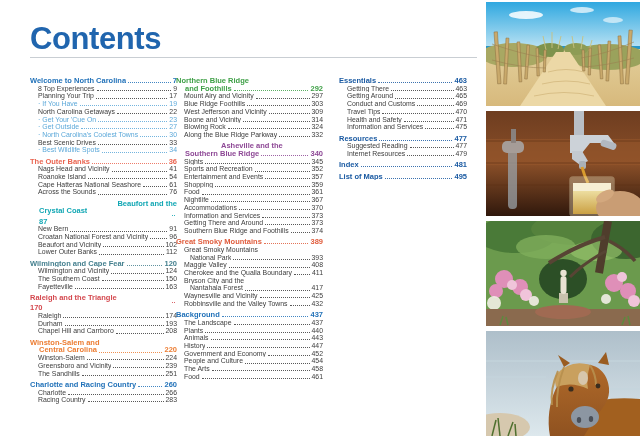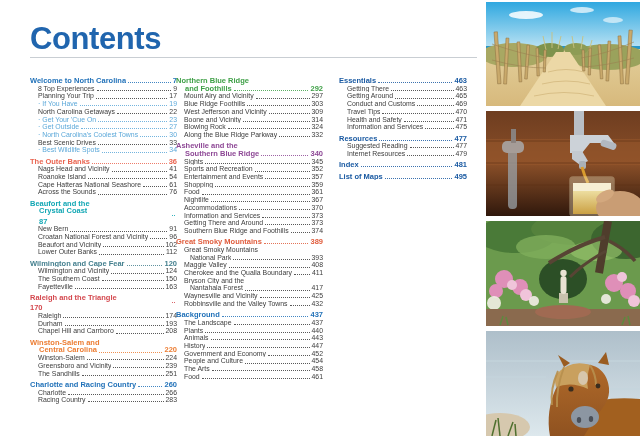--- a/index.html
+++ b/index.html
@@ -118,21 +118,21 @@
           <span class="dots"></span>
           <span class="num">61</span>
         </div>
         <div class="row entry">
           <span class="label">Across the Sounds</span>
           <span class="dots"></span>
           <span class="num">76</span>
         </div>
       </div>
       <div class="section">
-        <div class="row head" style="color: rgb(18, 167, 180);">
+        <div class="row head" style="color: rgb(18, 167, 180); justify-content: flex-end;">
           <span class="label">Beaufort and the</span>
         </div>
         <div class="row head2" style="color: rgb(18, 167, 180); flex-direction: column;">
           <span class="label">Crystal Coast</span>
           <span class="dots"></span>
           <span class="num">87</span>
         </div>
         <div class="row entry">
           <span class="label">New Bern</span>
           <span class="dots"></span>
@@ -276,21 +276,21 @@
           <span class="dots"></span>
           <span class="num">324</span>
         </div>
         <div class="row entry">
           <span class="label">Along the Blue Ridge Parkway</span>
           <span class="dots"></span>
           <span class="num">332</span>
         </div>
       </div>
       <div class="section">
-        <div class="row head" style="color: rgb(141, 71, 149);">
+        <div class="row head" style="color: rgb(141, 71, 149); margin-left: 45px;">
           <span class="label">Asheville and the</span>
         </div>
         <div class="row head2" style="color: rgb(141, 71, 149);">
           <span class="label">Southern Blue Ridge</span>
           <span class="dots"></span>
           <span class="num">340</span>
         </div>
         <div class="row entry">
           <span class="label">Sights</span>
           <span class="dots"></span>

